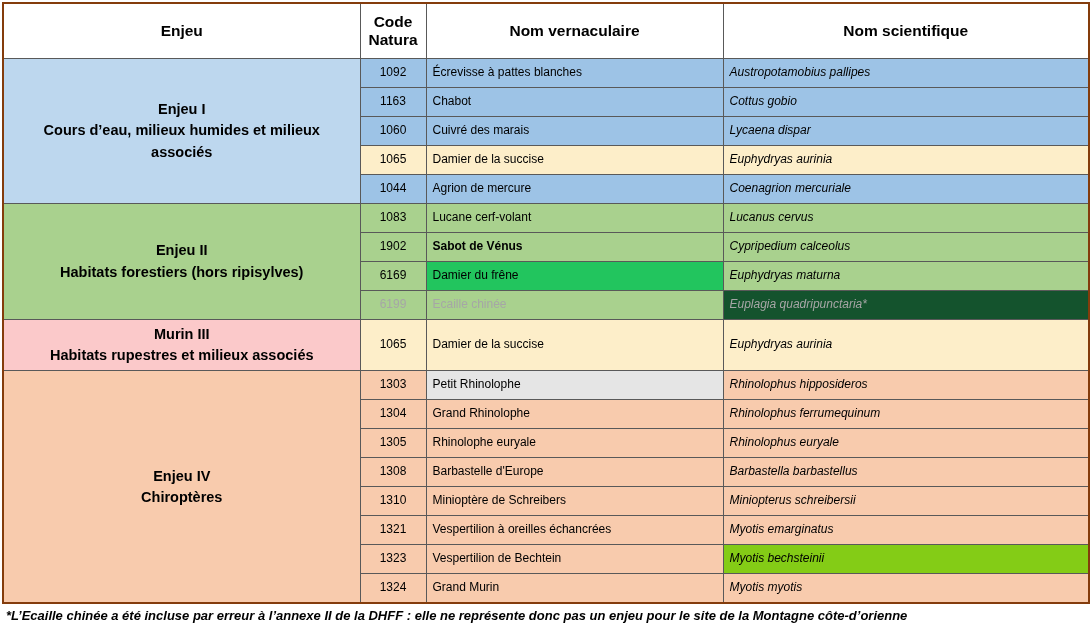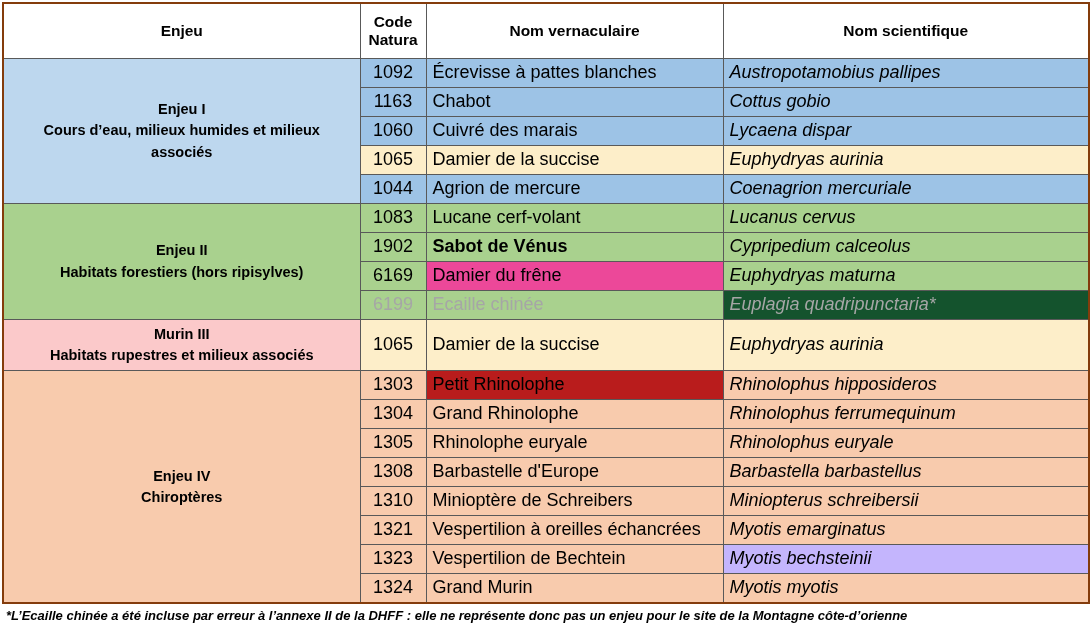--- a/index.html
+++ b/index.html
@@ -44,21 +44,21 @@
     padding: 4px 2px;
     height: 46px;
     line-height: 1.15;
     vertical-align: middle;
   }
   thead th.h-enjeu { border-left: none; }
   thead th.h-sci   { border-right: none; }
 
   td {
     border: 1px solid #595959;
-    font-size: 18px;
+    font-size: 12px;
     padding: 2px 6px;
     height: 24px;
     vertical-align: middle;
     line-height: 1.1;
   }
 
   td.cat {
     text-align: center;
     font-weight: bold;
     font-size: 14.5px;
@@ -151,21 +151,21 @@
           <td class="vern" style="background: rgb(169, 209, 142);">Lucane cerf-volant</td>
           <td class="sci" style="background: rgb(169, 209, 142);">Lucanus cervus</td>
         </tr>
         <tr>
           <td class="code" style="background: rgb(169, 209, 142);">1902</td>
           <td class="vern" style="background: rgb(169, 209, 142); font-weight: bold;">Sabot de Vénus</td>
           <td class="sci" style="background: rgb(169, 209, 142);">Cypripedium calceolus</td>
         </tr>
         <tr>
           <td class="code" style="background: rgb(169, 209, 142);">6169</td>
-          <td class="vern" style="background: #ec4899;">Damier du frêne</td>
+          <td class="vern" style="background: #22c55e;">Damier du frêne</td>
           <td class="sci" style="background: rgb(169, 209, 142);">Euphydryas maturna</td>
         </tr>
         <tr>
           <td class="code muted" style="background: rgb(169, 209, 142);">6199</td>
           <td class="vern muted" style="background: rgb(169, 209, 142);">Ecaille chinée</td>
           <td class="sci muted" style="background: #14532d;">Euplagia quadripunctaria*</td>
         </tr>
         <tr>
           <td class="cat" rowspan="1" style="background: rgb(251, 201, 202);">
             <div>Murin III</div>
@@ -174,21 +174,21 @@
           <td class="code" style="background: rgb(253, 238, 201);">1065</td>
           <td class="vern" style="background: rgb(253, 238, 201);">Damier de la succise</td>
           <td class="sci" style="background: rgb(253, 238, 201);">Euphydryas aurinia</td>
         </tr>
         <tr>
           <td class="cat" rowspan="8" style="background: rgb(248, 203, 173);">
             <div>Enjeu IV</div>
             <div>Chiroptères</div>
           </td>
           <td class="code" style="background: rgb(248, 203, 173);">1303</td>
-          <td class="vern" style="background: #b91c1c;">Petit Rhinolophe</td>
+          <td class="vern" style="background: #e5e5e5;">Petit Rhinolophe</td>
           <td class="sci" style="background: rgb(248, 203, 173);">Rhinolophus hipposideros</td>
         </tr>
         <tr>
           <td class="code" style="background: rgb(248, 203, 173);">1304</td>
           <td class="vern" style="background: rgb(248, 203, 173);">Grand Rhinolophe</td>
           <td class="sci" style="background: rgb(248, 203, 173);">Rhinolophus ferrumequinum</td>
         </tr>
         <tr>
           <td class="code" style="background: rgb(248, 203, 173);">1305</td>
           <td class="vern" style="background: rgb(248, 203, 173);">Rhinolophe euryale</td>
@@ -205,21 +205,21 @@
           <td class="sci" style="background: rgb(248, 203, 173);">Miniopterus schreibersii</td>
         </tr>
         <tr>
           <td class="code" style="background: rgb(248, 203, 173);">1321</td>
           <td class="vern" style="background: rgb(248, 203, 173);">Vespertilion à oreilles échancrées</td>
           <td class="sci" style="background: rgb(248, 203, 173);">Myotis emarginatus</td>
         </tr>
         <tr>
           <td class="code" style="background: rgb(248, 203, 173); text-align: center;">1323</td>
           <td class="vern" style="background: rgb(248, 203, 173);">Vespertilion de Bechtein</td>
-          <td class="sci" style="background: #c4b5fd;">Myotis bechsteinii</td>
+          <td class="sci" style="background: #84cc16;">Myotis bechsteinii</td>
         </tr>
         <tr>
           <td class="code" style="background: rgb(248, 203, 173);">1324</td>
           <td class="vern" style="background: rgb(248, 203, 173);">Grand Murin</td>
           <td class="sci" style="background: rgb(248, 203, 173);">Myotis myotis</td>
         </tr>
       </tbody>
   </table>
 
   <div class="footnote">*L’Ecaille chinée a été incluse par erreur à l’annexe II de la DHFF : elle ne représente donc pas un enjeu pour le site de la Montagne côte-d’orienne</div>

